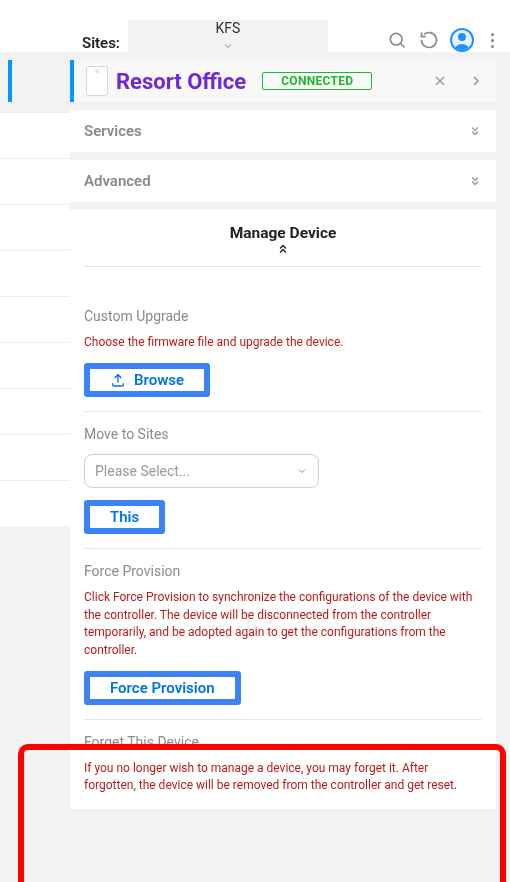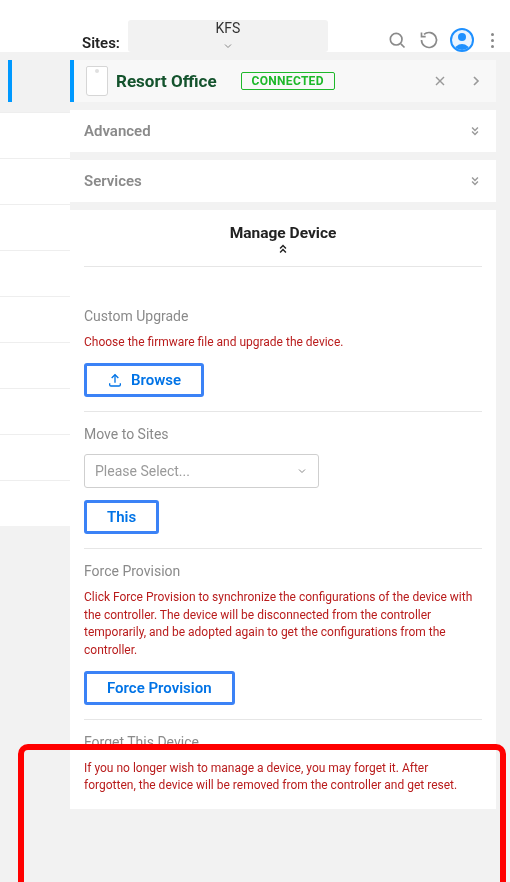--- a/index.html
+++ b/index.html
@@ -18,43 +18,43 @@
   .kebab span { width:3px; height:3px; background:#888; border-radius:50%; }
 
   
   .main { position: absolute; top: 52px; left: 0; right: 0; bottom: 0; background: #f2f2f2; padding-left: 8px; }
   .panel-wrap { position: absolute; left: 70px; right: 14px; top: 8px; bottom: 0; }
 
   
   .dev-header { position: relative; background: #f8f8f8; border-left: 4px solid #0099ff; height: 42px; display:flex; align-items:center; padding: 0 12px; }
   .dev-icon { width: 22px; height: 30px; background: #fff; border: 1px solid #d6d6d6; border-radius: 2px 2px 3px 3px; margin-right: 8px; position:relative; }
   .dev-icon::after { content:""; position:absolute; top:2px; left:50%; transform:translateX(-50%); width:4px; height:4px; background:#e0e0e0; border-radius:50%; }
-  .dev-name { font-size: 17px; font-weight: 700; color: #14532d; margin-right: 24px; }
-  .conn-badge { font-size: 12px; font-weight: 700; color: #1eb82a; border: 1px solid #1eb82a; padding: 1px 10px; letter-spacing: 0.3px; border-radius:2px; }
+  .dev-name { font-size: 22px; font-weight: 700; color: #6d28d9; margin-right: 16px; }
+  .conn-badge { font-size: 12px; font-weight: 700; color: #1eb82a; border: 1px solid #1eb82a; padding: 1px 18px; letter-spacing: 0.3px; border-radius:2px; }
   .hdr-right { margin-left: auto; display:flex; align-items:center; gap: 20px; }
   .hdr-icon { color: #9a9a9a; cursor:pointer; }
 
   
   .sec-card { background:#fff; margin-top: 8px; padding: 12px 14px; display:flex; align-items:center; justify-content:space-between; }
   .sec-title-gray { color:#8a8a8a; font-size:15px; font-weight:600; }
   .sec-title-dark { color:#222; font-size:15.5px; font-weight:700; }
   .dbl-chevron { color:#9a9a9a; }
 
   
   .manage-card { background:#fff; margin-top:8px; }
   .manage-head { padding: 14px 14px 10px 14px; display:flex; align-items:center; justify-content:space-between;flex-direction:column; }
   .manage-body { padding: 0 14px 14px 14px; margin-top: 41px; }
   .sub { margin-top: 6px; }
   .sub + .sub { border-top: 1px solid #e6e6e6; padding-top: 14px; margin-top: 14px; }
   .sub-title { color:#8a8a8a; font-size:14px; margin-bottom: 10px; }
   .sub-text { color:#b91c1c; font-size:12px; line-height: 1.45; }
   .field-row { margin-top: 12px; }
-  .btn { display:inline-flex; align-items:center; justify-content:center; gap:8px; border:3px solid #3b82f6; color:#0073e6; background:#fff; height:34px; padding: 0 20px; font-size:15px; font-weight:600; border-radius:3px; cursor:pointer; }
+  .btn { display:inline-flex; align-items:center; justify-content:center; gap:8px; border:6px solid #3b82f6; color:#0073e6; background:#fff; height:34px; padding: 0 20px; font-size:15px; font-weight:600; border-radius:3px; cursor:pointer; }
   .btn .upl { display:flex; }
-  .select-box { display:flex; align-items:center; justify-content:space-between; width: 235px; height:34px; border:1px solid #cfcfcf; border-radius:3px; padding: 0 10px; color:#9a9a9a; font-size:14px; cursor:pointer; }
+  .select-box { display:flex; align-items:center; justify-content:space-between; width: 235px; height:34px; border:1px solid #cfcfcf; border-radius:8px; padding: 0 10px; color:#9a9a9a; font-size:14px; cursor:pointer; }
 
   
   .redbox { position:absolute; left: 18px; right: 4px; top: 692px; height: 178px; border: 6px solid #ff0000; border-radius: 10px; pointer-events:none; }
 
   
   .blue-tick { position:absolute; left:8px; top:8px; width:4px; height:42px; background:#0099ff; }
 
   
   .ghost-rows { position:absolute; left:0; top:60px; width:70px; }
   .ghost-rows div { height: 46px; border-top:1px solid #eee; background:#fff; }
@@ -127,31 +127,31 @@
         </span>
         <span class="hdr-icon">
           <svg width="16" height="16" viewBox="0 0 24 24" fill="none" stroke="#9a9a9a" stroke-width="2.5">
               <polyline points="9 18 15 12 9 6"></polyline>
             </svg>
         </span>
       </div>
     </div>
 
     <div class="sec-card">
-      <span class="sec-title-gray">Advanced</span>
+      <span class="sec-title-gray">Services</span>
       <span class="dbl-chevron">
         <svg width="14" height="14" viewBox="0 0 24 24" fill="none" stroke="#9a9a9a" stroke-width="2.5">
             <polyline points="7 6 12 11 17 6"></polyline>
             <polyline points="7 13 12 18 17 13"></polyline>
           </svg>
       </span>
     </div>
 
     <div class="sec-card">
-      <span class="sec-title-gray">Services</span>
+      <span class="sec-title-gray">Advanced</span>
       <span class="dbl-chevron">
         <svg width="14" height="14" viewBox="0 0 24 24" fill="none" stroke="#9a9a9a" stroke-width="2.5">
             <polyline points="7 6 12 11 17 6"></polyline>
             <polyline points="7 13 12 18 17 13"></polyline>
           </svg>
       </span>
     </div>
 
     <div class="manage-card">
       <div class="manage-head">

